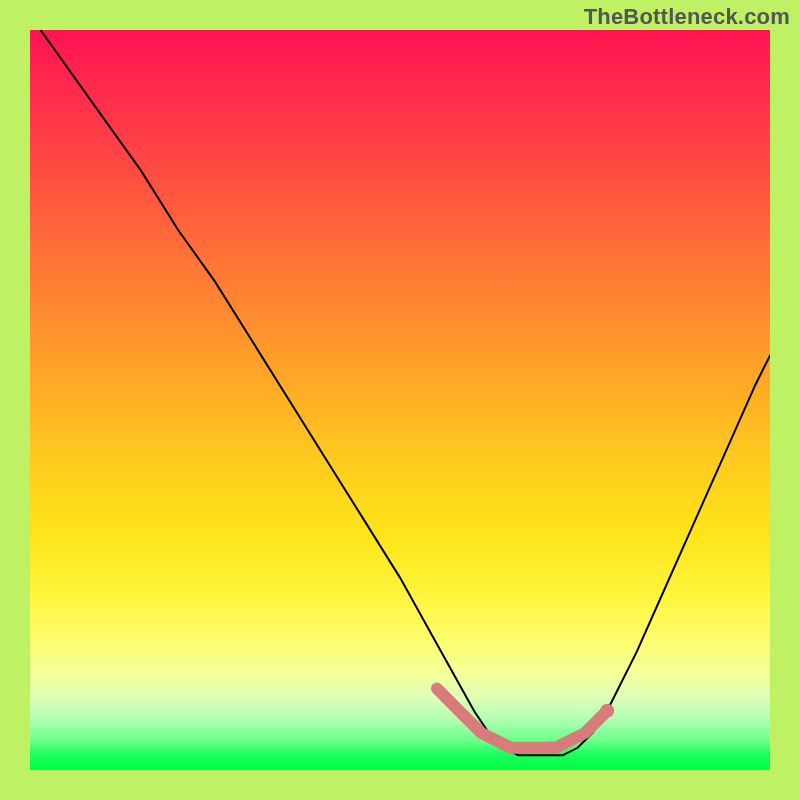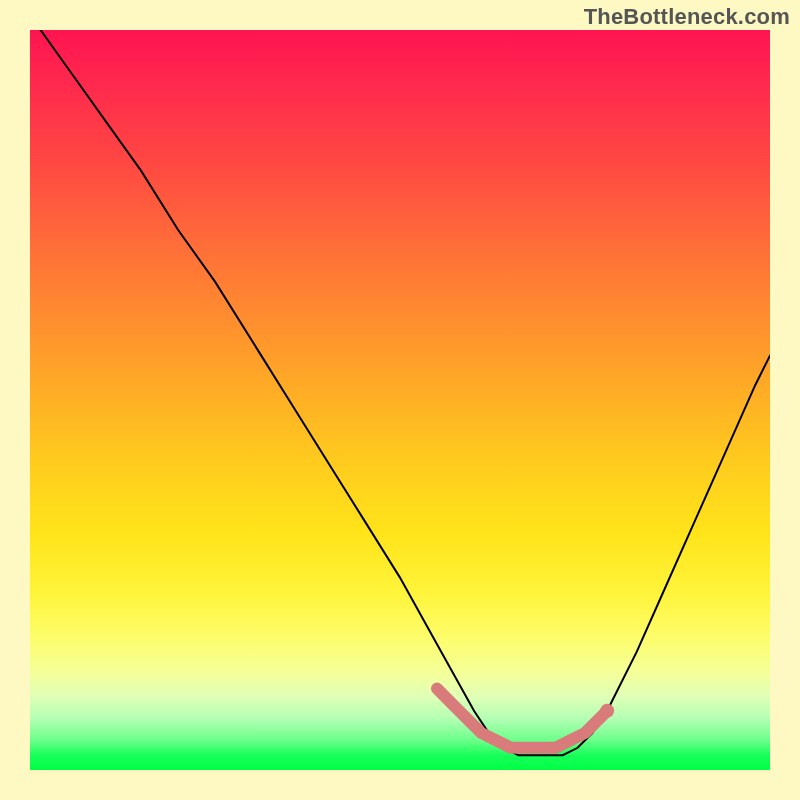--- a/index.html
+++ b/index.html
@@ -8,21 +8,21 @@
     width: 800px;
     height: 800px;
     overflow: hidden;
     background: #000;
     font-family: Arial, Helvetica, sans-serif;
   }
   .frame {
     position: relative;
     width: 800px;
     height: 800px;
-    background: #fef9c3;
+    background: #bef264;
   }
   .watermark {
     position: absolute;
     top: 4px;
     right: 10px;
     color: #555;
     font-size: 22px;
     font-weight: 600;
     letter-spacing: 0.2px;
     z-index: 10;

